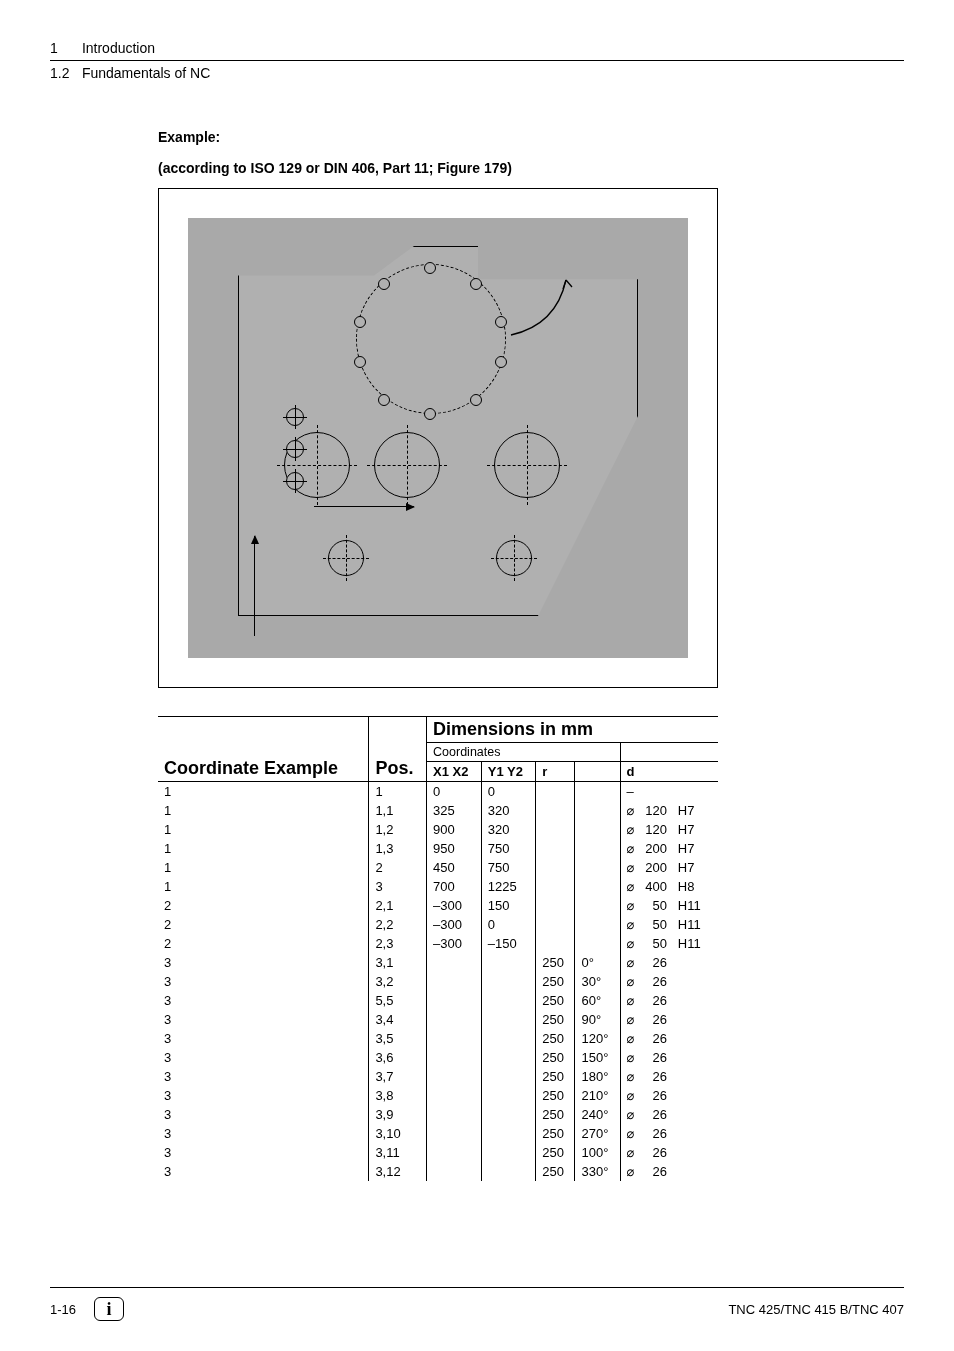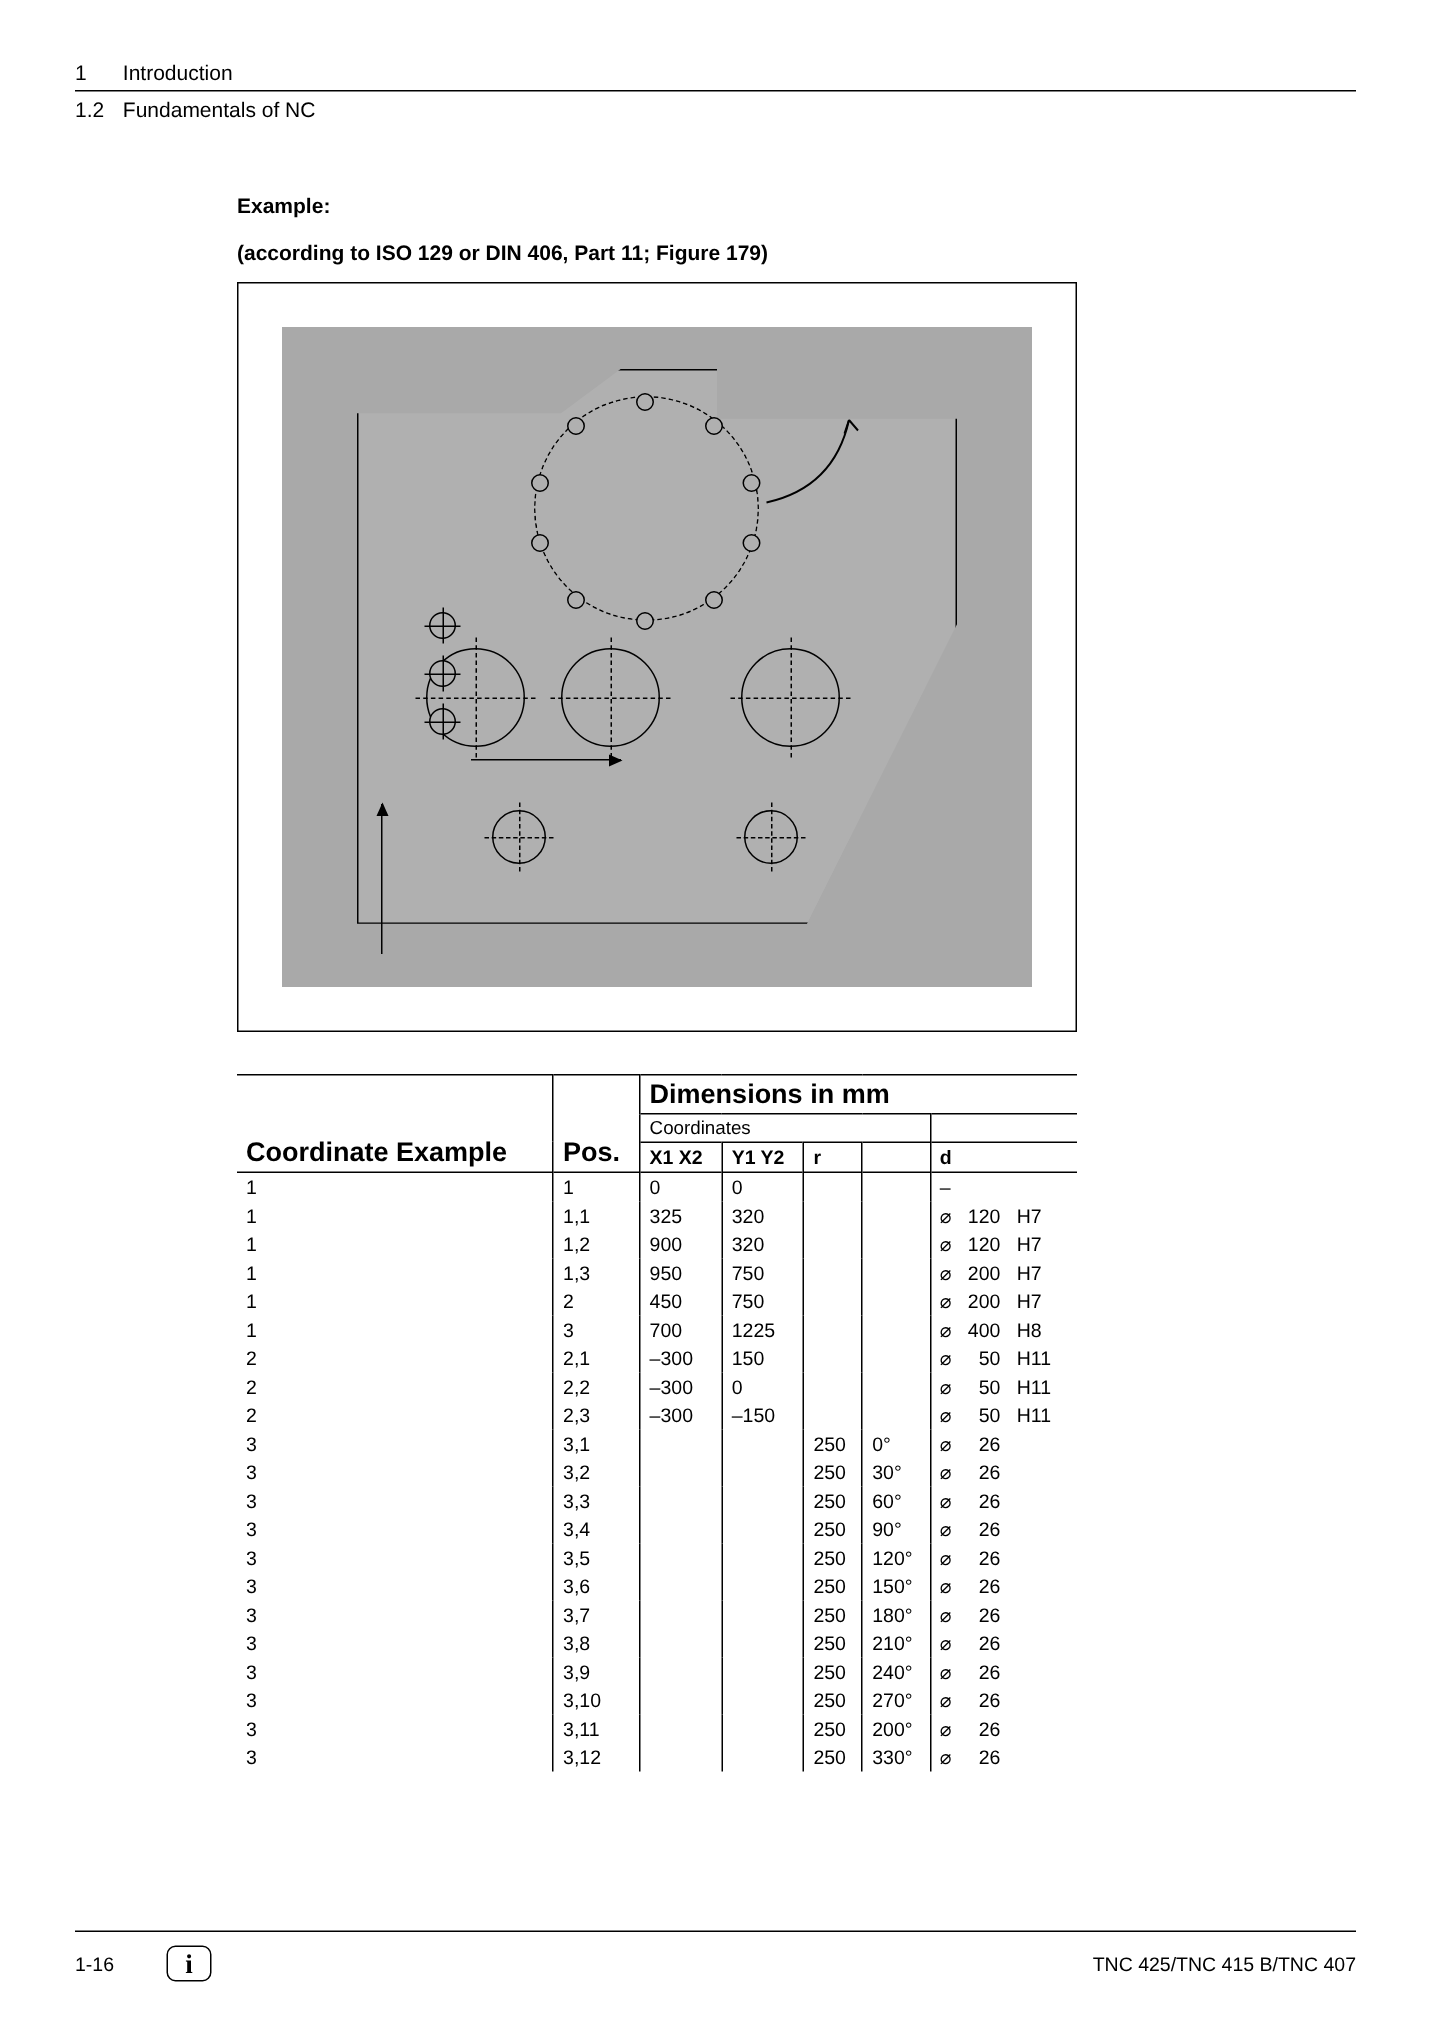--- a/index.html
+++ b/index.html
@@ -66,21 +66,21 @@
     .vline { border-left: 0.8px solid #000; }
     .hdr1 th { font-weight: bold; font-size: 18px; margin-left: 16px; }
     .hdr2 th { font-weight: normal; font-size: 12.5px; }
     .hdr3 th { font-weight: bold; font-size: 13px; }
     td.num { font-variant-numeric: tabular-nums; }
     td.r { text-align: right; padding-right: 10px; }
     
     .footer { position: absolute; left: 50px; right: 50px; bottom: 30px; display: flex; align-items: center; justify-content: space-between; font-size: 13px; }
     .footer .ft-line { position: absolute; left: 0; right: 0; top: -10px; border-top: 1px solid #000; }
     .info-icon { width: 30px; height: 24px; border: 1px solid #000; border-radius: 6px; display: flex; align-items: center; justify-content: center; font-family: Georgia, 'Times New Roman', serif; font-weight: bold; font-size: 18px; margin-left: 18px; }
-    .footer-left { display: flex; align-items: center; gap: 17px; }
+    .footer-left { display: flex; align-items: center; gap: 0; }
   </style>
 </head>
 <body>
 
 <div class="page">
   <div class="header-line1">
     <span class="chapnum">1</span>
     <span>Introduction</span>
   </div>
   <hr class="hr">
@@ -258,21 +258,21 @@
               <td class="num">3</td>
               <td class="vline num">3,2</td>
               <td class="vline num r"></td>
               <td class="vline num r"></td>
               <td class="vline num">250</td>
               <td class="vline num">30°</td>
               <td class="vline num dia"><span style="white-space:pre;">⌀     26</span></td>
             </tr>
             <tr>
               <td class="num">3</td>
-              <td class="vline num">3,3</td>
+              <td class="vline num">5,5</td>
               <td class="vline num r"></td>
               <td class="vline num r"></td>
               <td class="vline num">250</td>
               <td class="vline num">60°</td>
               <td class="vline num dia"><span style="white-space:pre;">⌀     26</span></td>
             </tr>
             <tr>
               <td class="num">3</td>
               <td class="vline num">3,4</td>
               <td class="vline num r"></td>
@@ -334,21 +334,21 @@
               <td class="vline num">250</td>
               <td class="vline num">270°</td>
               <td class="vline num dia"><span style="white-space:pre;">⌀     26</span></td>
             </tr>
             <tr>
               <td class="num">3</td>
               <td class="vline num">3,11</td>
               <td class="vline num r"></td>
               <td class="vline num r"></td>
               <td class="vline num">250</td>
-              <td class="vline num">200°</td>
+              <td class="vline num">100°</td>
               <td class="vline num dia"><span style="white-space:pre;">⌀     26</span></td>
             </tr>
             <tr>
               <td class="num">3</td>
               <td class="vline num">3,12</td>
               <td class="vline num r"></td>
               <td class="vline num r"></td>
               <td class="vline num">250</td>
               <td class="vline num">330°</td>
               <td class="vline num dia"><span style="white-space:pre;">⌀     26</span></td>

